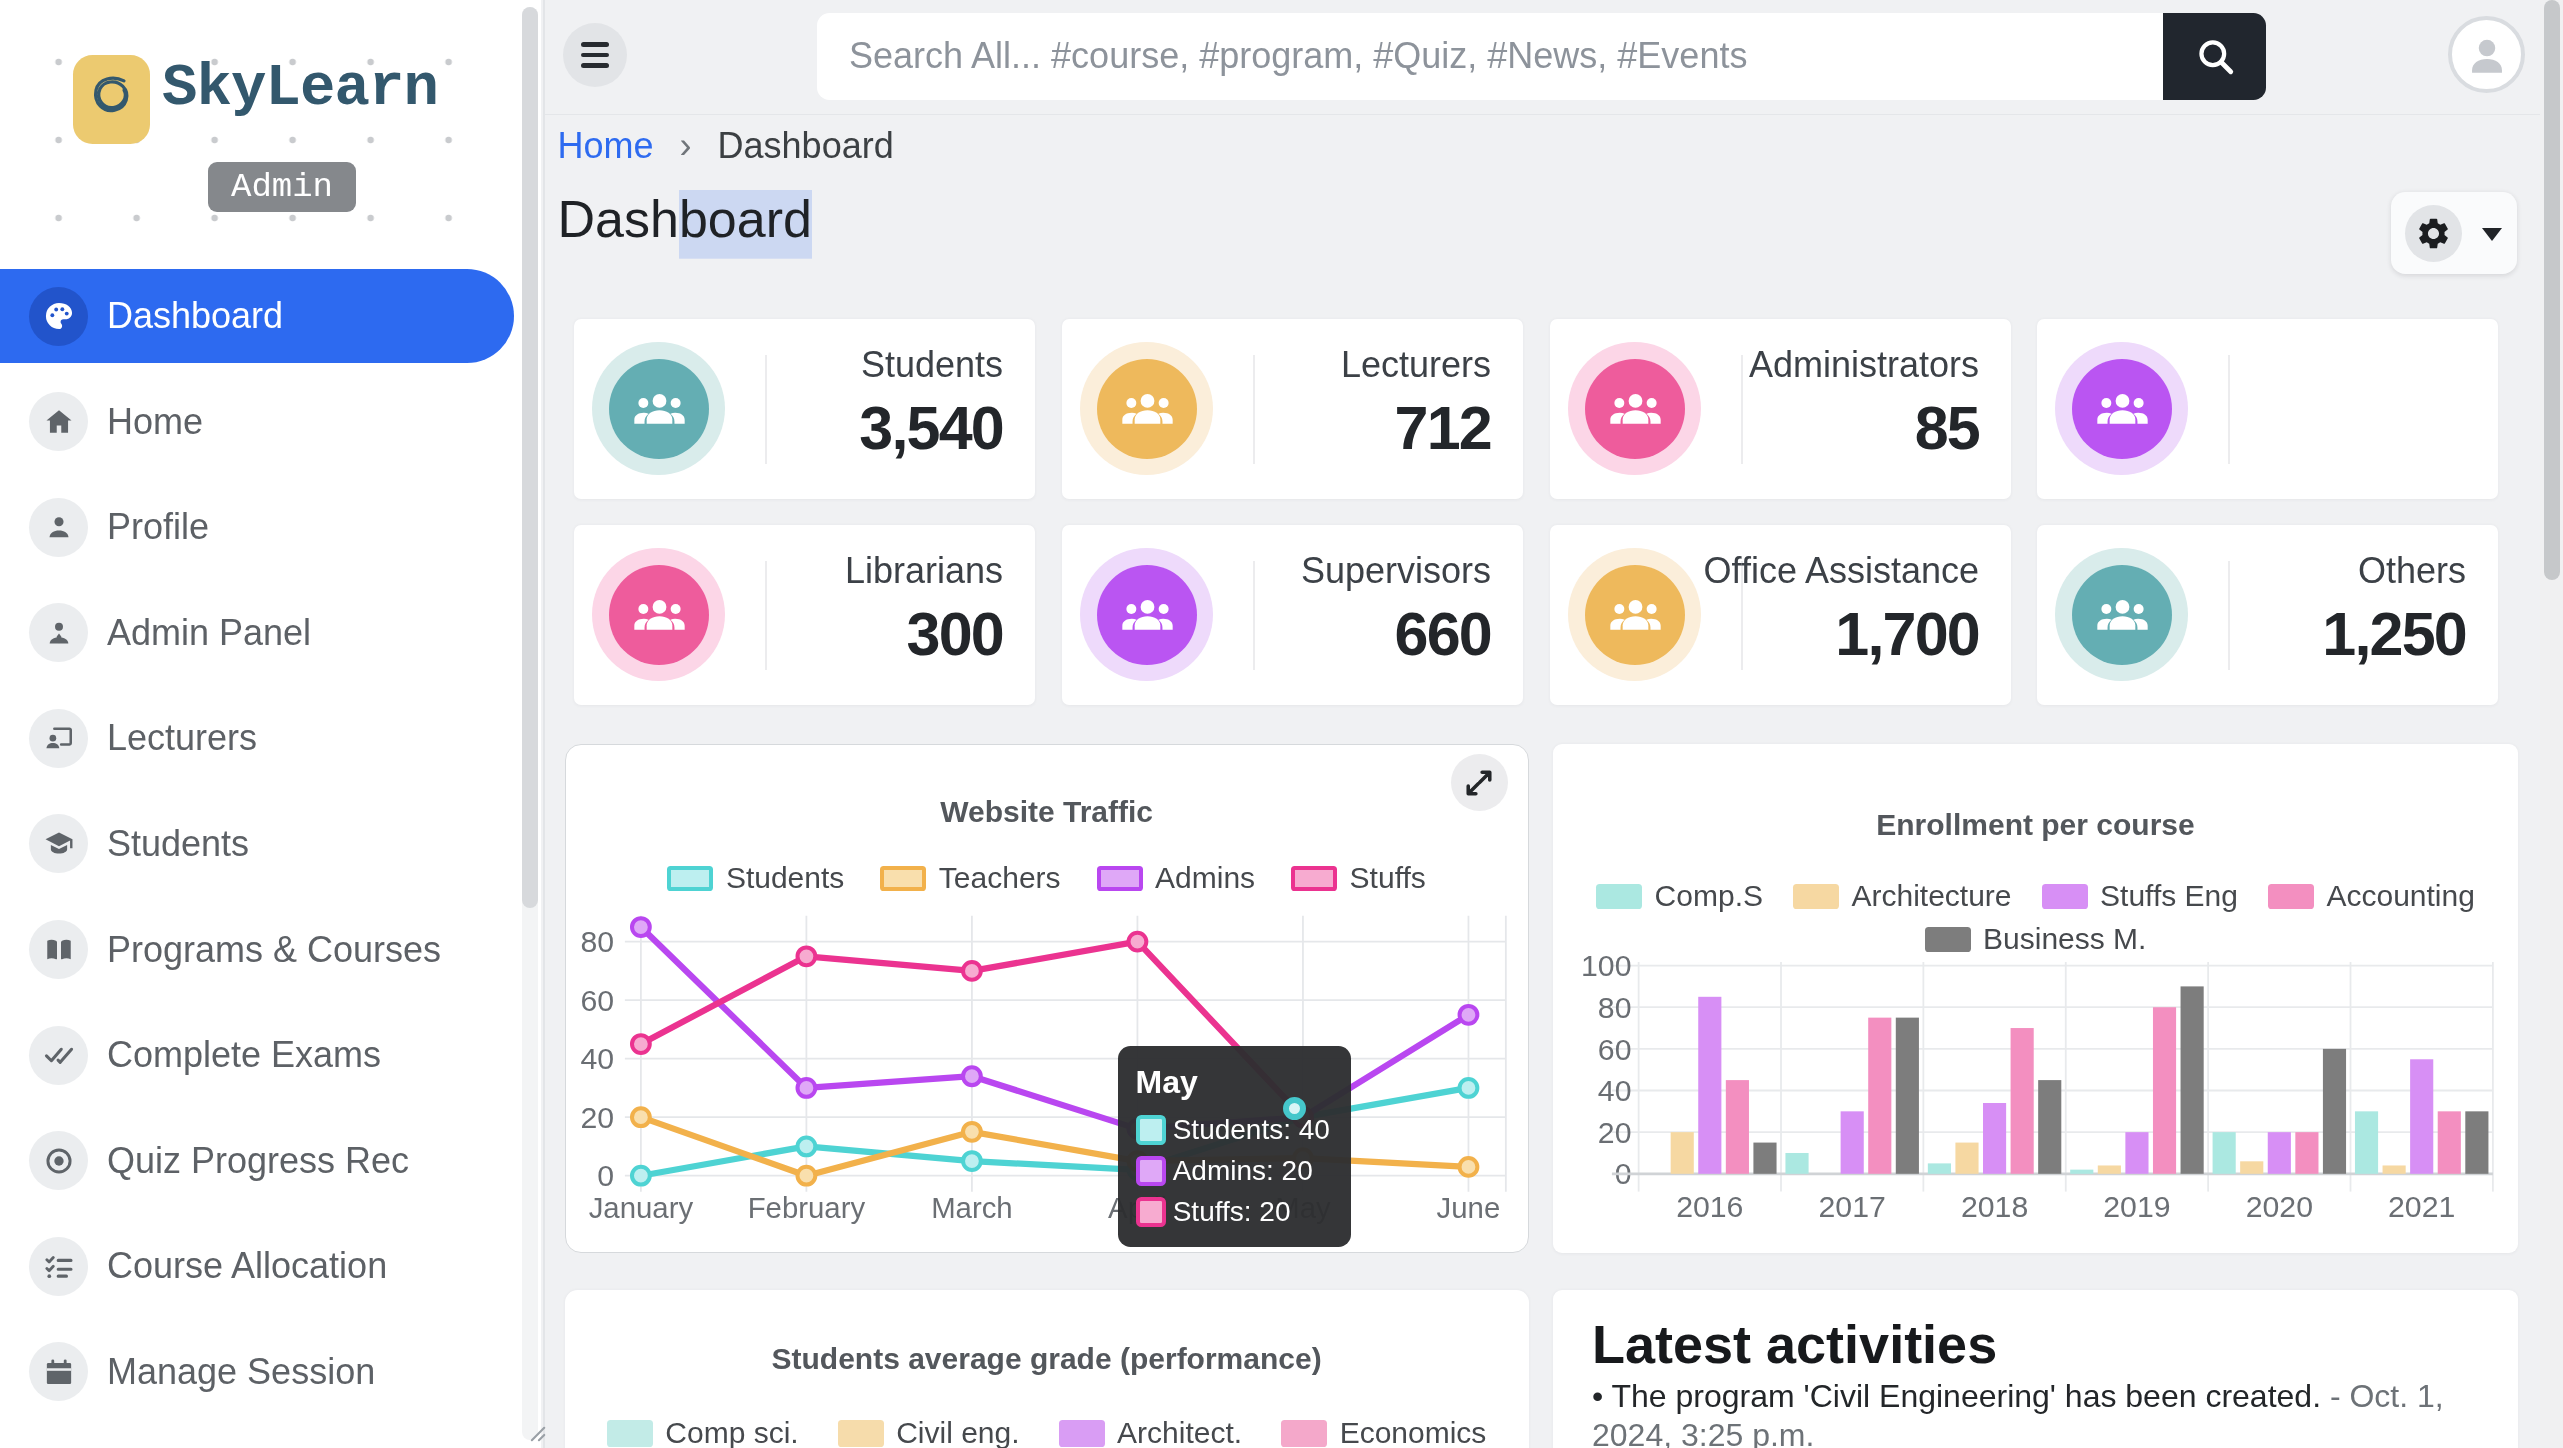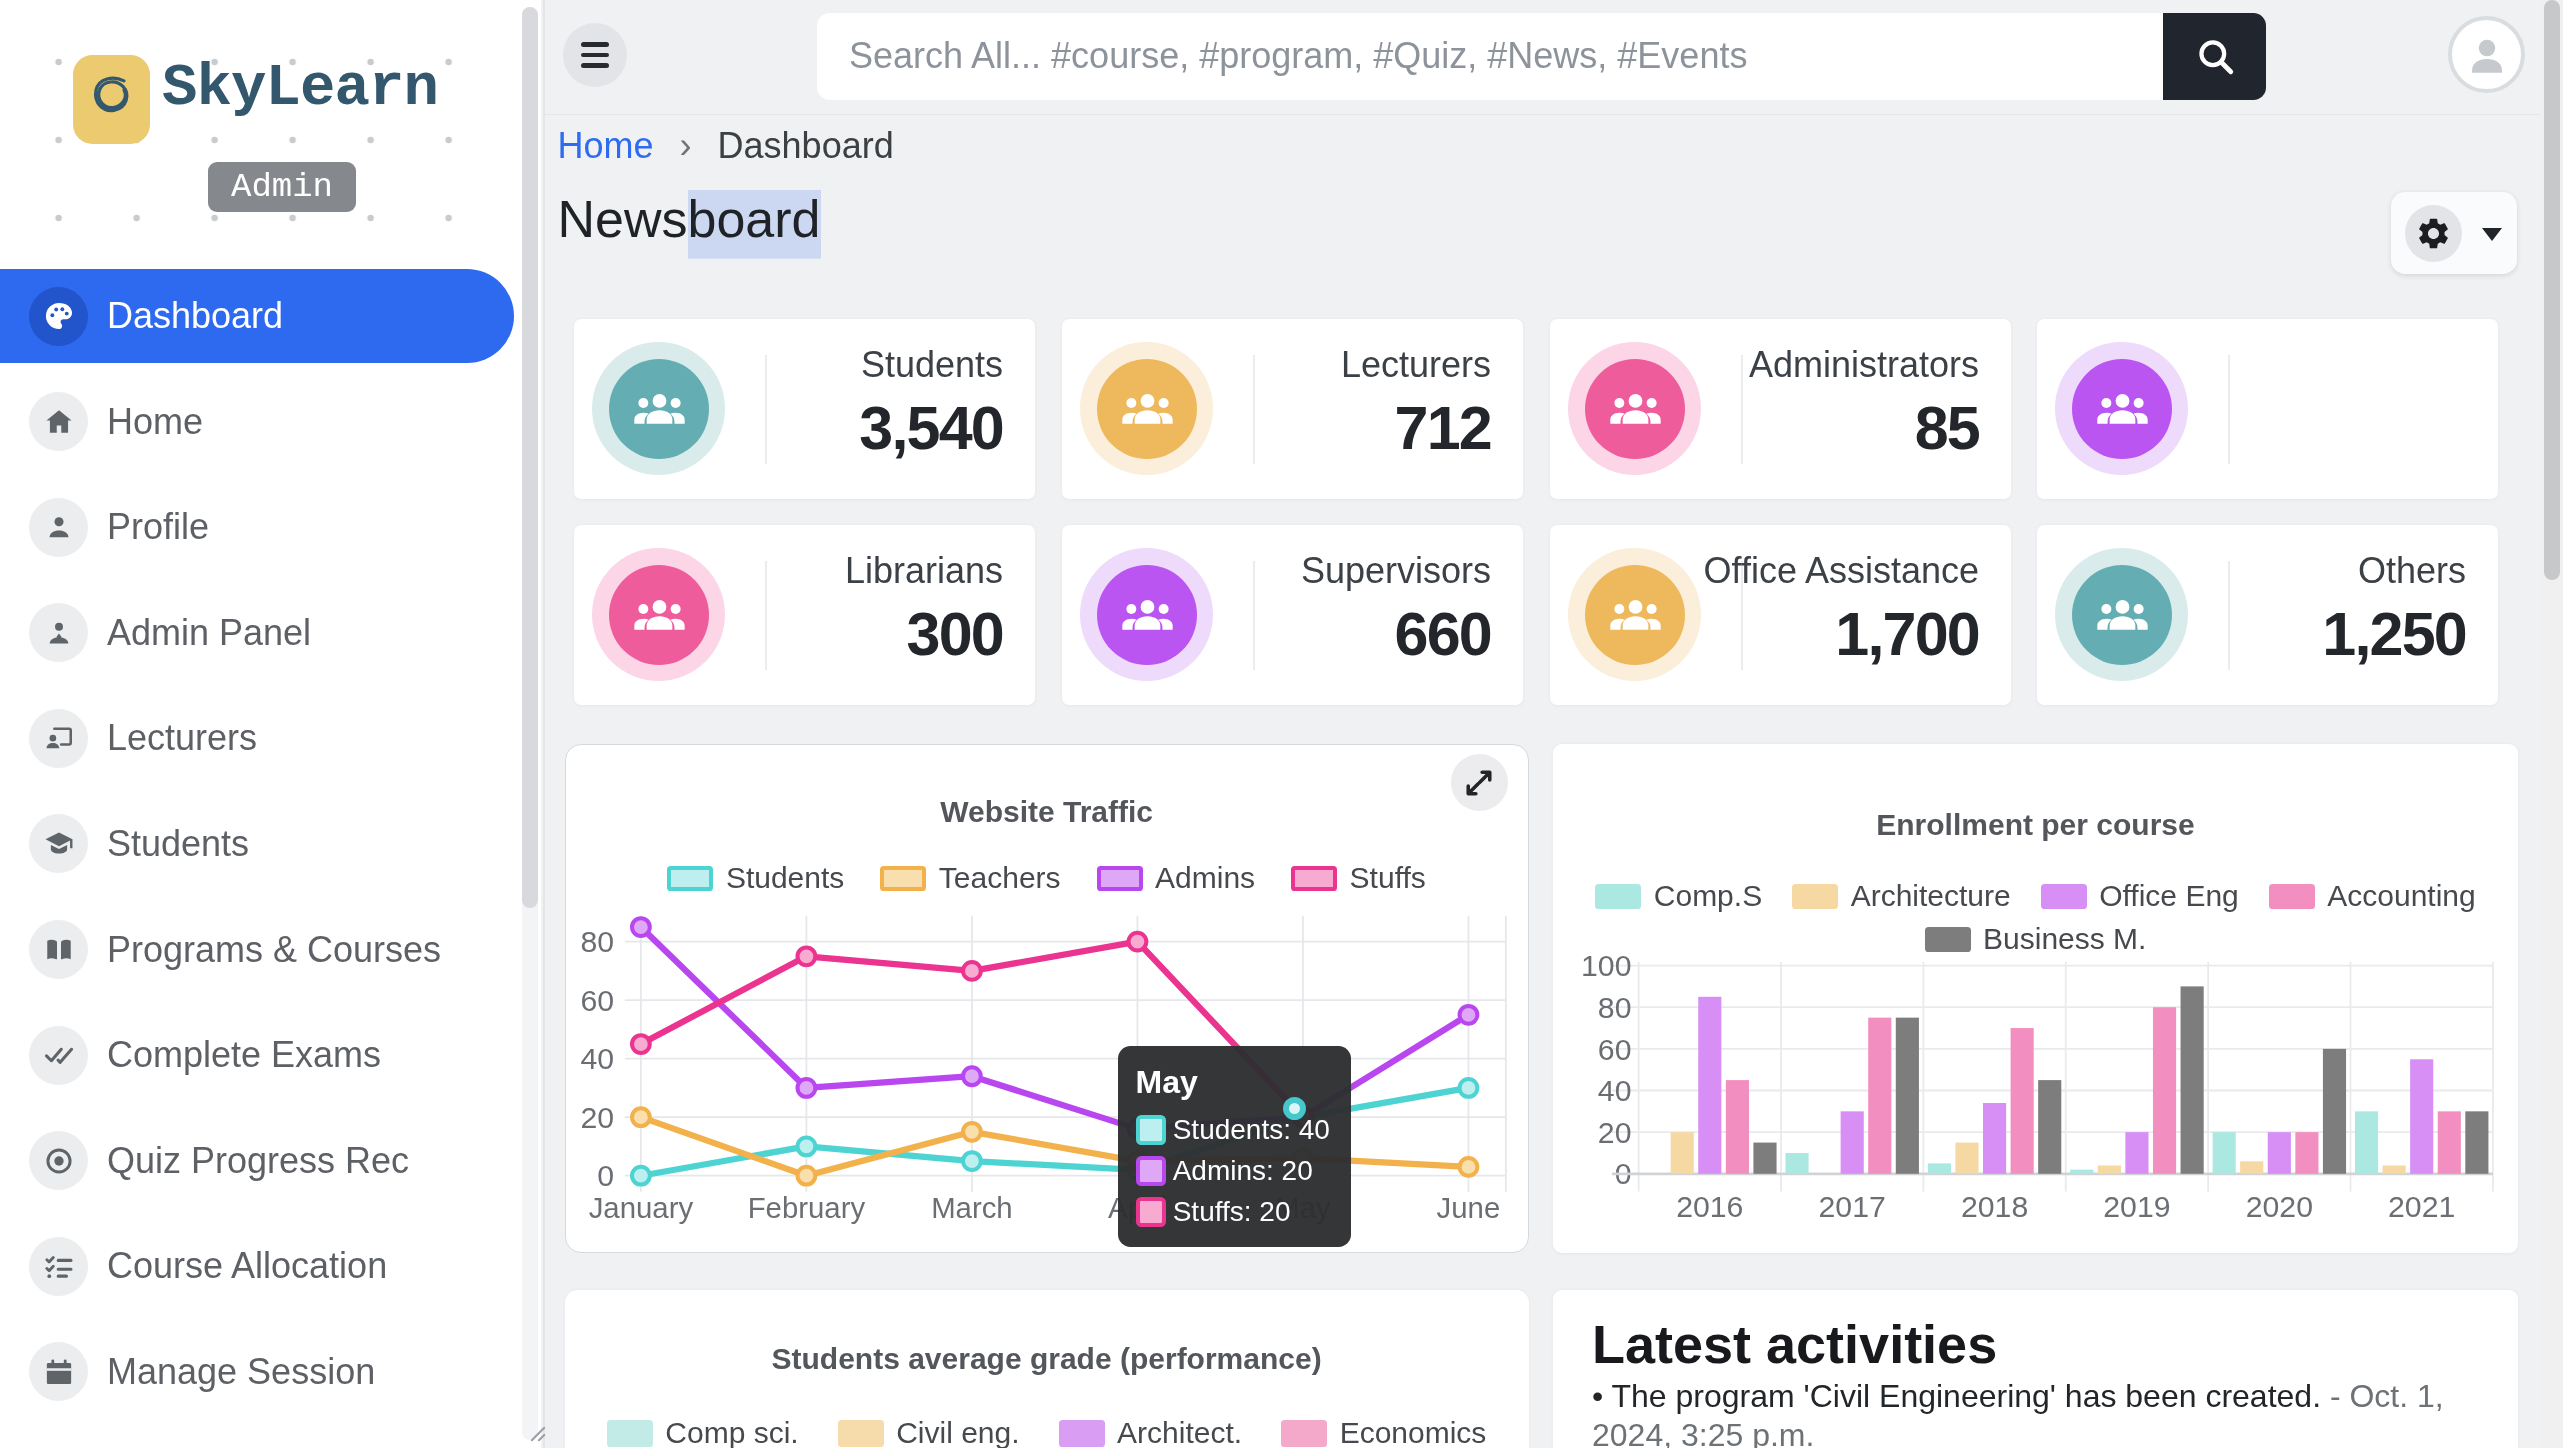--- a/index.html
+++ b/index.html
@@ -232,21 +232,21 @@
       </svg>
     </div>
   </div>
 
   <div class="breadcrumb">
     <span class="bc-home">Home</span>
     <span class="bc-sep">›</span>
     <span class="bc-cur">Dashboard</span>
   </div>
 
-  <div class="page-title"><span>News</span><span class="hl">board</span></div>
+  <div class="page-title"><span>Dash</span><span class="hl">board</span></div>
 
   <div class="gear-btn">
     <div class="gear-circle">
       <svg viewBox="0 0 24 24">
           <path d="M19.14 12.94c.04-.3.06-.61.06-.94 0-.32-.02-.64-.07-.94l2.03-1.58c.18-.14.23-.41.12-.61l-1.92-3.32c-.12-.22-.37-.29-.59-.22l-2.39.96c-.5-.38-1.03-.7-1.62-.94l-.36-2.54c-.04-.24-.24-.41-.48-.41h-3.84c-.24 0-.43.17-.47.41l-.36 2.54c-.59.24-1.13.57-1.62.94l-2.39-.96c-.22-.08-.47 0-.59.22L2.74 8.87c-.12.21-.08.47.12.61l2.03 1.58c-.05.3-.09.63-.09.94s.02.64.07.94l-2.03 1.58c-.18.14-.23.41-.12.61l1.92 3.32c.12.22.37.29.59.22l2.39-.96c.5.38 1.03.7 1.62.94l.36 2.54c.05.24.24.41.48.41h3.84c.24 0 .44-.17.47-.41l.36-2.54c.59-.24 1.13-.56 1.62-.94l2.39.96c.22.08.47 0 .59-.22l1.92-3.32c.12-.22.07-.47-.12-.61zM12 15.6c-1.98 0-3.6-1.62-3.6-3.6s1.62-3.6 3.6-3.6 3.6 1.62 3.6 3.6-1.62 3.6-3.6 3.6z"></path>
         </svg>
     </div>
     <div class="gear-caret"></div>
   </div>
 
@@ -504,21 +504,21 @@
         <span class="litem">
           <span class="lswatch" style="background:#abe8e1"></span>
           <span class="llabel">Comp.S</span>
         </span>
         <span class="litem">
           <span class="lswatch" style="background:#f6d8a2"></span>
           <span class="llabel">Architecture</span>
         </span>
         <span class="litem">
           <span class="lswatch" style="background:#d78ff5"></span>
-          <span class="llabel">Office Eng</span>
+          <span class="llabel">Stuffs Eng</span>
         </span>
         <span class="litem">
           <span class="lswatch" style="background:#f38fc0"></span>
           <span class="llabel">Accounting</span>
         </span>
       </div>
     <div class="legend-row" style="top:178px;" id="enroll-legend2">
         <span class="litem">
           <span class="lswatch" style="background:#7d7d7d"></span>
           <span class="llabel">Business M.</span>

